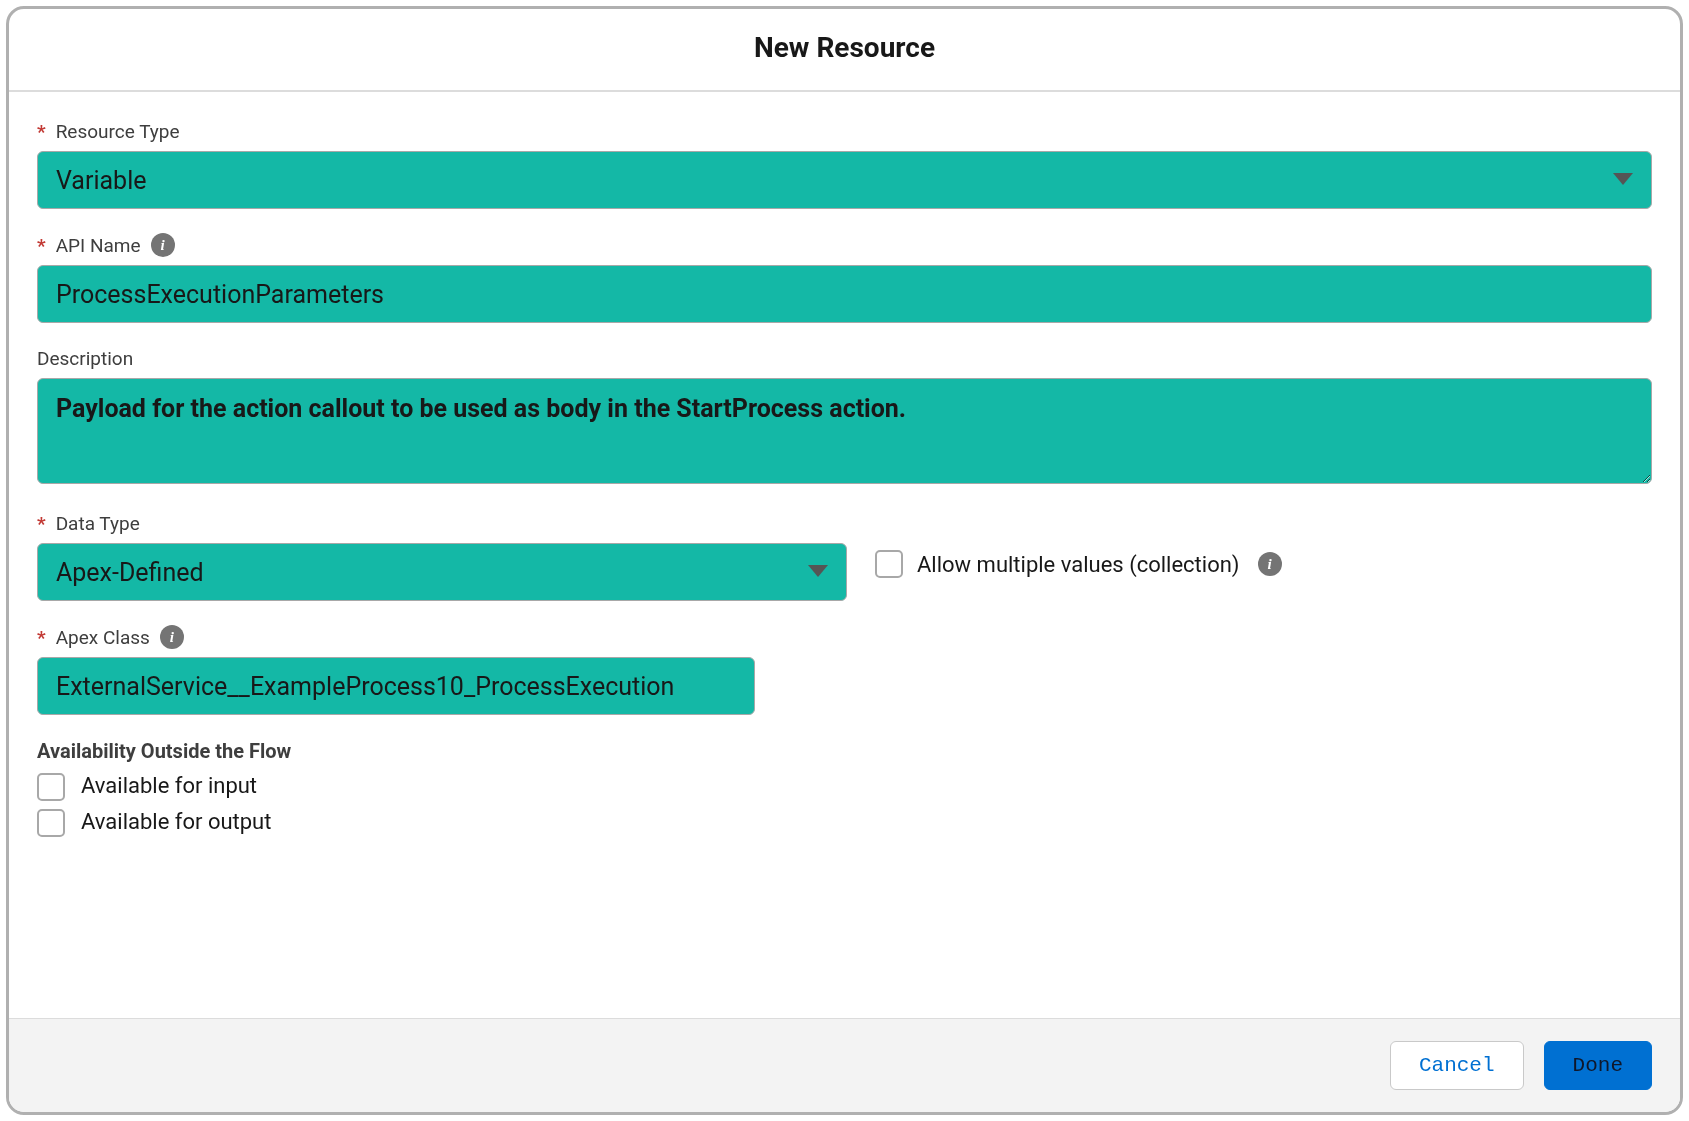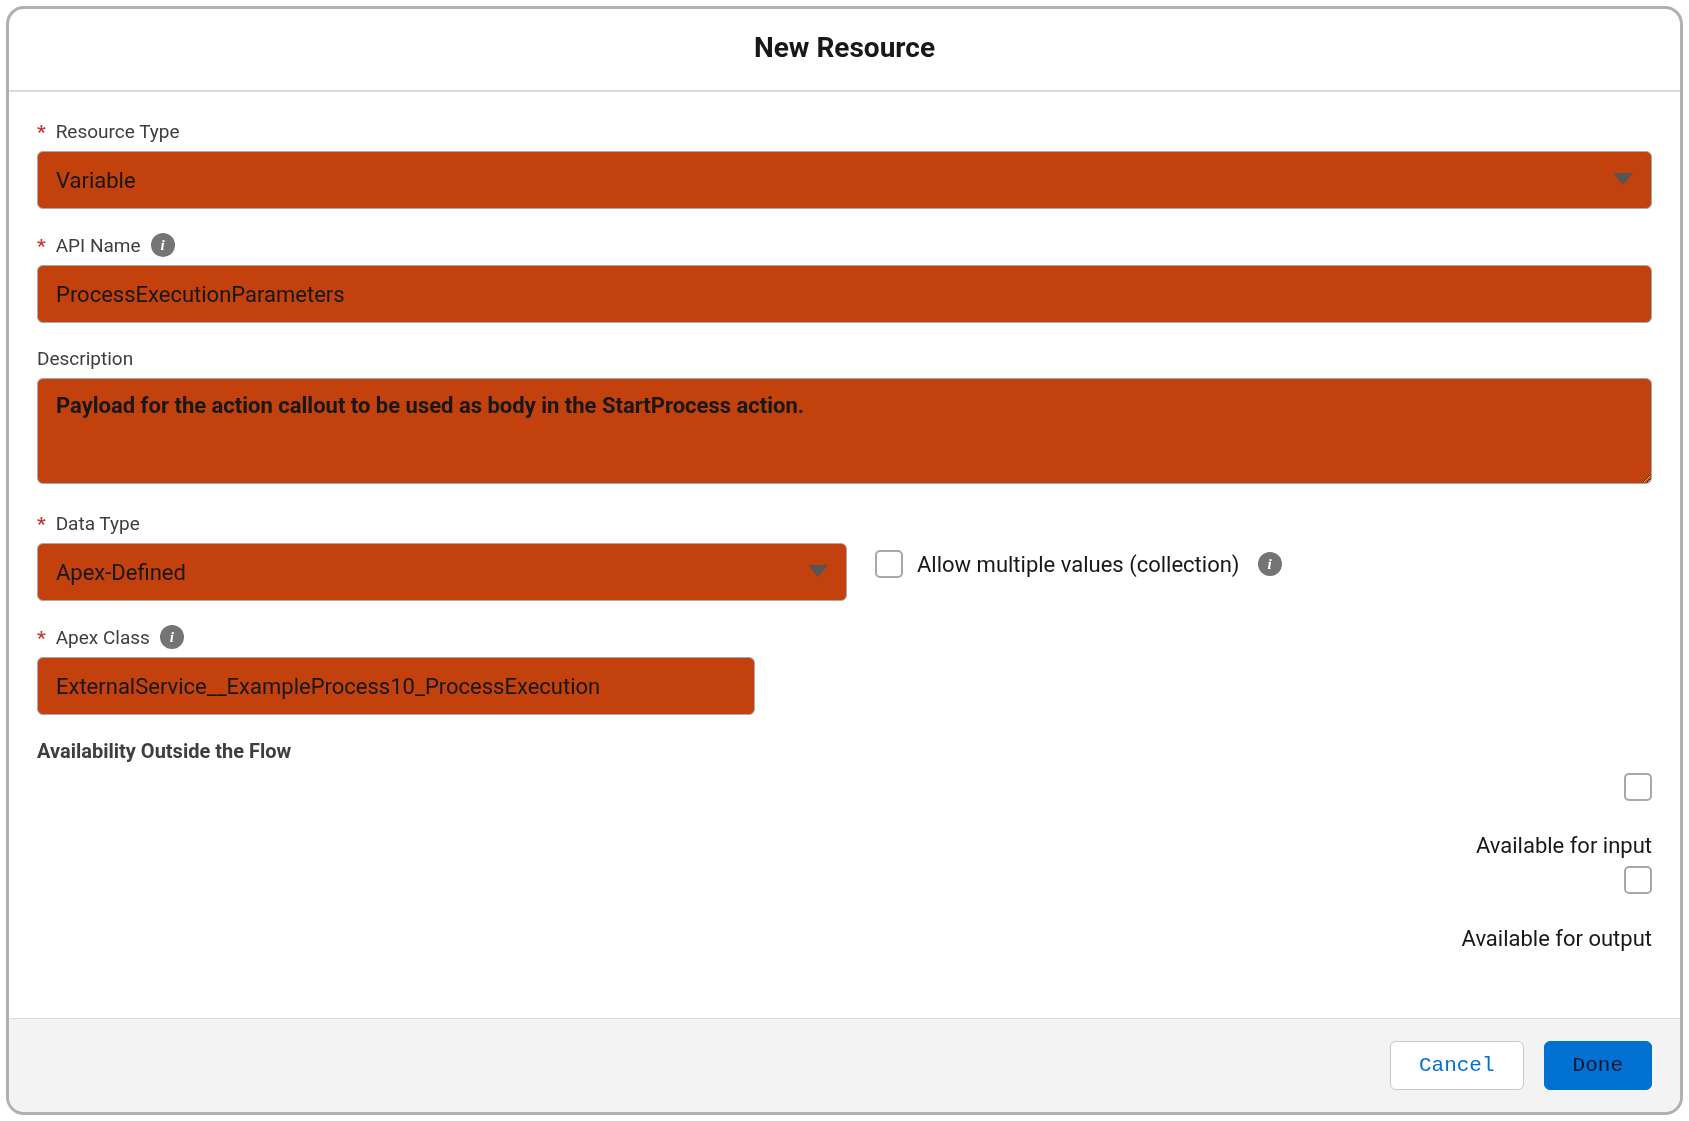--- a/index.html
+++ b/index.html
@@ -76,23 +76,23 @@
       font-style: italic;
       font-family: Georgia, serif;
       cursor: default;
       user-select: none;
       margin-left: 4px;
     }
     .select-field, .text-field, .textarea-field {
       width: 100%;
       border: 1.5px solid #a8a8a8;
       border-radius: 6px;
-      font-size: 22px;
-      color: #181818;
-      background: #c2410c;
+      font-size: 25px;
+      color: #181818;
+      background: #14b8a6;
       padding: 12px 18px;
     }
     .select-field {
       display: flex;
       align-items: center;
       justify-content: space-between;
       height: 58px;
       cursor: pointer;
     }
     .select-arrow svg {
@@ -141,24 +141,23 @@
       color: #181818;
     }
     .apex-class-input {
       width: 718px;
     }
     .avail-section {
       margin-top: 6px;
     }
     .check-item {
       display: flex;
-      align-items: flex-end;
-      gap: 32px;
+      align-items: flex-start;
+      gap: 16px;
       margin-bottom: 8px;
-      flex-direction: column;
     }
     .modal-footer {
       border-top: 1.5px solid #dcdcdc;
       background: #f3f3f3;
       padding: 22px 28px;
       display: flex;
       justify-content: flex-end;
       gap: 20px;
     }
     .btn {

